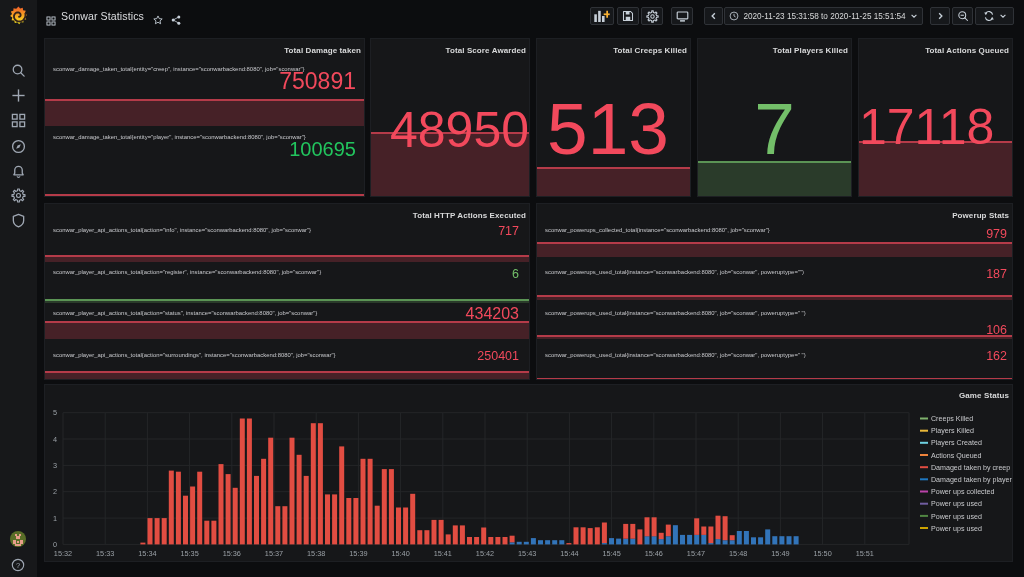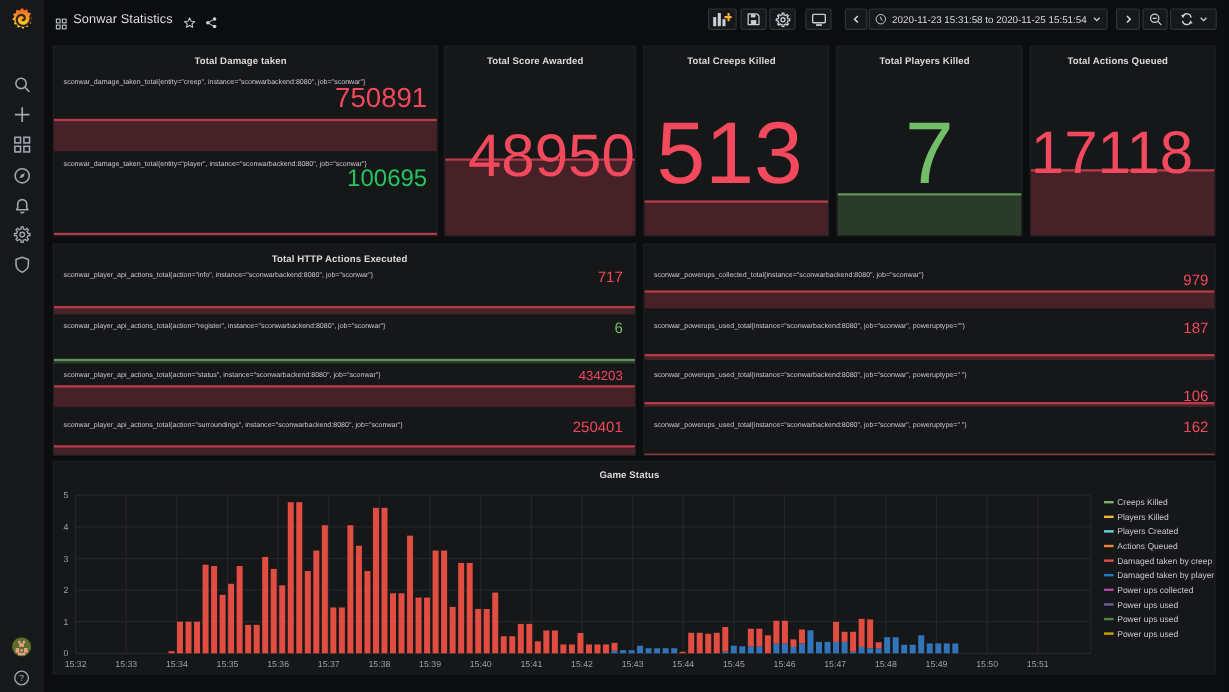--- a/index.html
+++ b/index.html
@@ -1,17 +1,17 @@
 <!DOCTYPE html>
 <html><head><meta charset="utf-8">
 <style>
 * {margin:0;padding:0;box-sizing:border-box}
 html,body {width:1024px;height:577px;overflow:hidden;background:#0b0c0e;font-family:"Liberation Sans",sans-serif;}
 .panel {position:absolute;background:#161719;border:1px solid #1d1f23;overflow:hidden}
-.ptitle {position:absolute;text-align:center;font-size:8px;font-weight:700;color:#d8d9da;letter-spacing:0.1px;margin-left:-5px}
+.ptitle {position:absolute;text-align:right;font-size:8px;font-weight:700;color:#d8d9da;letter-spacing:0.1px;margin-left:-5px}
 .mlab {position:absolute;font-size:5.9px;color:#c8c9cd;white-space:nowrap;letter-spacing:0}
 </style></head>
 <body>
 <div style="position:absolute;left:0;top:0;width:1024px;height:577px;background:#0c0d0f">
 <div style="position:absolute;left:0;top:0;width:37px;height:577px;background:#17181a">
       <div style="position:absolute;left:8px;top:5px"><svg viewBox="0 0 24 24" width="21" height="21">
 <defs>
             <linearGradient id="lg" x1="0" y1="1" x2="0" y2="0">
               <stop offset="0" stop-color="#FCEE1F"></stop>
               <stop offset="1" stop-color="#F05A28"></stop>
@@ -193,29 +193,30 @@
       <div class="ptitle" style="top:7px;width:486px">Total HTTP Actions Executed</div>
       <div class="mlab" style="left:8px;top:23px">sconwar_player_api_actions_total{action="info", instance="sconwarbackend:8080", job="sconwar"}</div>
       <div style="position:absolute;right:10px;top:27px;transform:translateY(-50%);font-size:12.5px;font-weight:500;color:#F2495C;line-height:1">717</div>
       <div style="position:absolute;left:0px;top:51px;width:486px;height:2px;background:rgba(242,73,92,0.72)"></div>
       <div style="position:absolute;left:0px;top:53px;width:486px;height:5px;background:rgba(242,73,92,0.22)"></div>
       <div class="mlab" style="left:8px;top:65px">sconwar_player_api_actions_total{action="register", instance="sconwarbackend:8080", job="sconwar"}</div>
       <div style="position:absolute;right:10px;top:69.5px;transform:translateY(-50%);font-size:12.5px;font-weight:500;color:#73BF69;line-height:1">6</div>
       <div style="position:absolute;left:0px;top:95px;width:486px;height:2px;background:rgba(115,191,105,0.75)"></div>
       <div style="position:absolute;left:0px;top:97px;width:486px;height:2px;background:rgba(115,191,105,0.22)"></div>
       <div class="mlab" style="left:8px;top:106px">sconwar_player_api_actions_total{action="status", instance="sconwarbackend:8080", job="sconwar"}</div>
-      <div style="position:absolute;right:10px;top:110px;transform:translateY(-50%);font-size:11px;font-weight:500;color:#F2495C;line-height:1">434203</div>
+      <div style="position:absolute;right:10px;top:110px;transform:translateY(-50%);font-size:16px;font-weight:500;color:#F2495C;line-height:1">434203</div>
       <div style="position:absolute;left:0px;top:116.5px;width:486px;height:2px;background:rgba(242,73,92,0.72)"></div>
       <div style="position:absolute;left:0px;top:118.5px;width:486px;height:16.5px;background:rgba(242,73,92,0.22)"></div>
       <div class="mlab" style="left:8px;top:148px">sconwar_player_api_actions_total{action="surroundings", instance="sconwarbackend:8080", job="sconwar"}</div>
       <div style="position:absolute;right:10px;top:152px;transform:translateY(-50%);font-size:12.5px;font-weight:500;color:#F2495C;line-height:1">250401</div>
       <div style="position:absolute;left:0px;top:166.5px;width:486px;height:2px;background:rgba(242,73,92,0.72)"></div>
       <div style="position:absolute;left:0px;top:168.5px;width:486px;height:8.5px;background:rgba(242,73,92,0.22)"></div>
     </div>
     <div class="panel" style="left:536px;top:203px;width:477px;height:177px">
+      <div class="ptitle" style="top:7px;width:477px">Powerup Stats</div>
       <div class="mlab" style="left:8px;top:23px">sconwar_powerups_collected_total{instance="sconwarbackend:8080", job="sconwar"}</div>
       <div style="position:absolute;right:5px;top:30px;transform:translateY(-50%);font-size:12.5px;font-weight:500;color:#F2495C;line-height:1">979</div>
       <div style="position:absolute;left:0px;top:38px;width:477px;height:2px;background:rgba(242,73,92,0.72)"></div>
       <div style="position:absolute;left:0px;top:40px;width:477px;height:13px;background:rgba(242,73,92,0.22)"></div>
       <div class="mlab" style="left:8px;top:65px">sconwar_powerups_used_total{instance="sconwarbackend:8080", job="sconwar", poweruptype="")</div>
       <div style="position:absolute;right:5px;top:70px;transform:translateY(-50%);font-size:12.5px;font-weight:400;color:#F2495C;line-height:1">187</div>
       <div style="position:absolute;left:0px;top:90.5px;width:477px;height:2px;background:rgba(242,73,92,0.72)"></div>
       <div style="position:absolute;left:0px;top:92.5px;width:477px;height:3px;background:rgba(242,73,92,0.22)"></div>
       <div class="mlab" style="left:8px;top:106px">sconwar_powerups_used_total{instance="sconwarbackend:8080", job="sconwar", poweruptype=" ")</div>
       <div style="position:absolute;right:5px;top:126px;transform:translateY(-50%);font-size:12.5px;font-weight:500;color:#F2495C;line-height:1">106</div>

